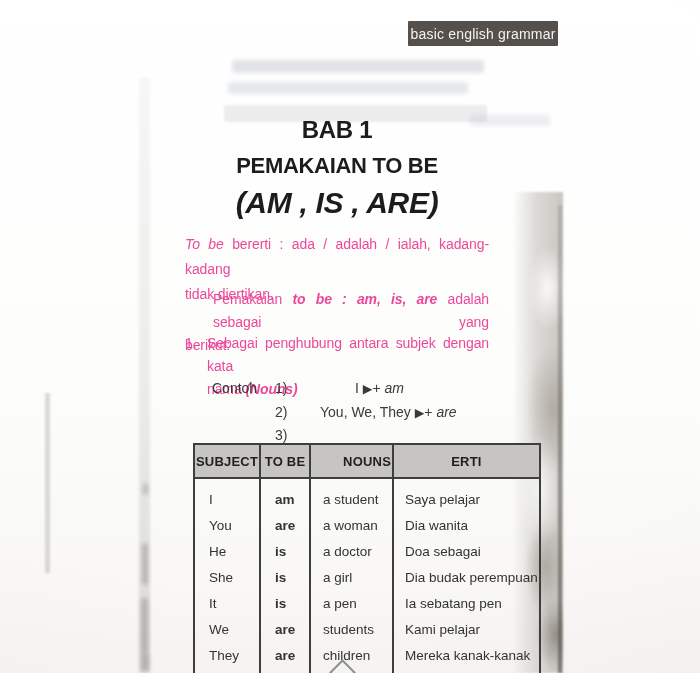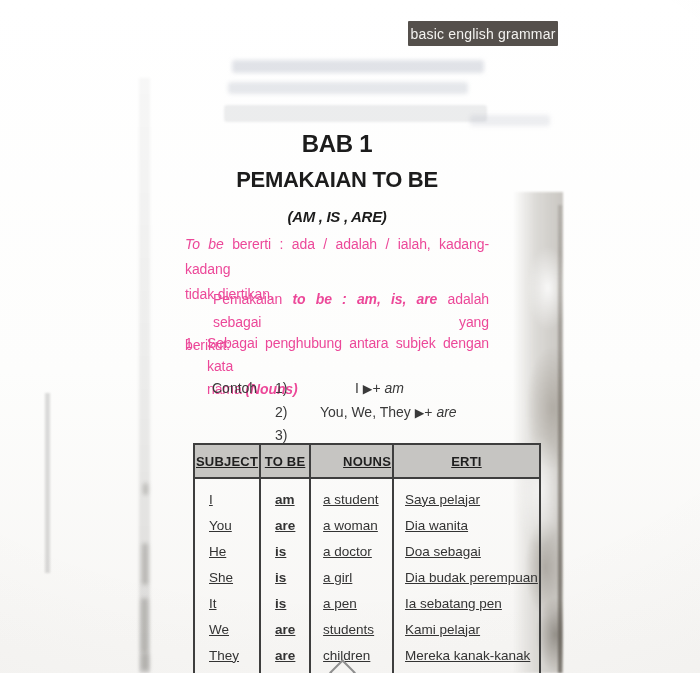--- a/index.html
+++ b/index.html
@@ -58,24 +58,24 @@
   .g4{left:470px;top:115px;width:80px;height:11px;background:rgba(163,171,185,0.2);filter:blur(2px);}
 
   
   .badge{
     position:absolute;left:408px;top:21px;width:150px;height:25px;
     display:flex;align-items:center;justify-content:center;
     color:#f4f3f0;font-size:14px;letter-spacing:0.2px;border-radius:1px;
   }
 
   
-  .titles{position:absolute;left:185px;top:130px;width:304px;text-align:center;color:#1c1c1c;}
+  .titles{position:absolute;left:185px;top:116px;width:304px;text-align:center;color:#1c1c1c;}
   .t-chapter{font-size:24px;font-weight:bold;line-height:28px;letter-spacing:-0.3px;}
   .t-main{font-size:22px;font-weight:bold;line-height:26px;margin-top:9px;letter-spacing:-0.3px;}
-  .t-sub{font-size:15px;font-weight:bold;font-style:italic;line-height:26px;margin-top:11px;letter-spacing:-0.3px;}
+  .t-sub{font-size:30px;font-weight:bold;font-style:italic;line-height:26px;margin-top:11px;letter-spacing:-0.3px;}
 
   
   .textcol{position:absolute;left:185px;width:304px;font-size:14px;line-height:25px;letter-spacing:-0.1px;color:#ec4899;}
   .just{text-align:justify;text-align-last:justify;}
   .ital{font-style:italic;}
   .bi{font-weight:bold;font-style:italic;}
   .para1{top:232px;}
   .para2{top:288px;line-height:23px;}
   .para2 .l1{padding-left:28px;}
   .point{top:332px;line-height:23px;}
@@ -89,21 +89,21 @@
   .c-row{display:flex;}
   .c-num{width:45px;flex:none;}
   .c-indent1 .c-text{padding-left:35px;}
   .arrow{font-family:"DejaVu Sans",sans-serif;font-size:12.5px;}
 
   
   table.grammar{
     position:absolute;left:193px;top:443px;border-collapse:collapse;
     font-size:13.5px;color:#333333;table-layout:fixed;
   }
-  table.grammar th, table.grammar td{white-space:nowrap;text-decoration:underline;}
+  table.grammar th, table.grammar td{white-space:nowrap;}
   table.grammar th{
     height:30px;font-size:13px;font-weight:bold;text-align:center;
     letter-spacing:0.2px;color:#1f1f1f;
   }
   table.grammar td{height:24px;text-align:left;}
   td.c-subject{padding-left:14px;}
   td.c-tobe{padding-left:14px;font-weight:bold;}
   td.c-noun{padding-left:12px;}
   td.c-erti{padding-left:11px;}
   tbody tr:first-child td{padding-top:8px;}

